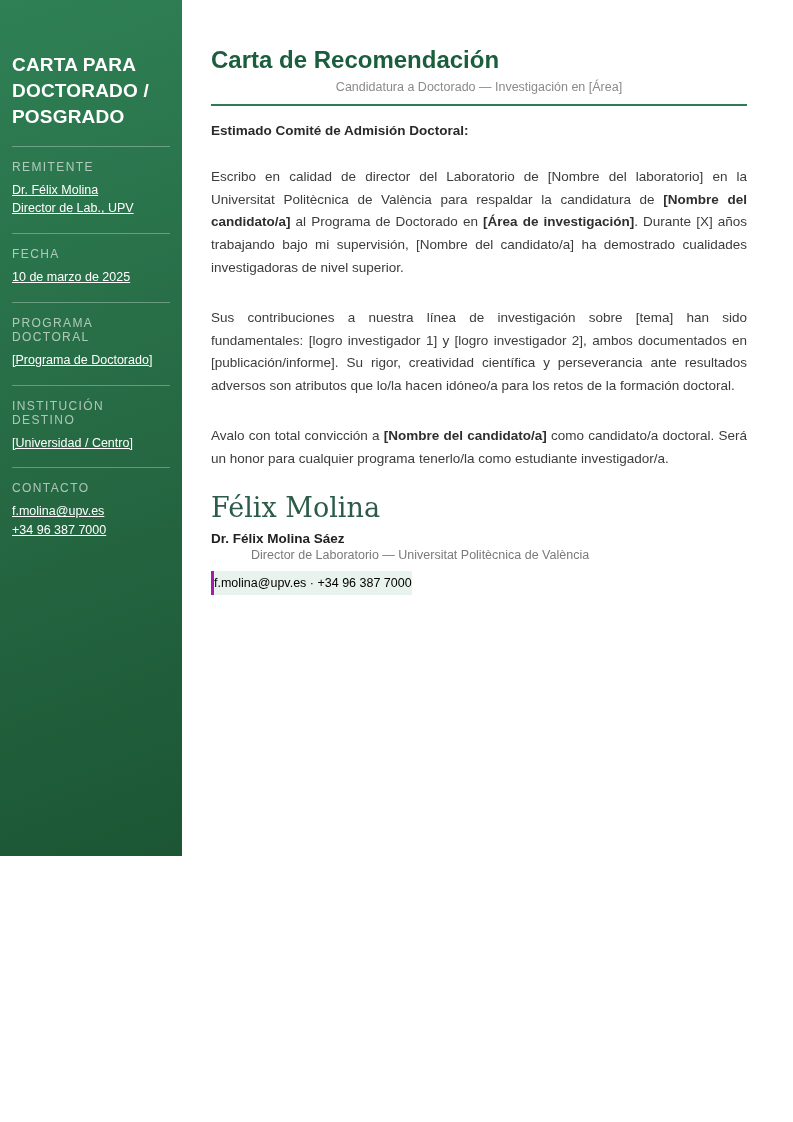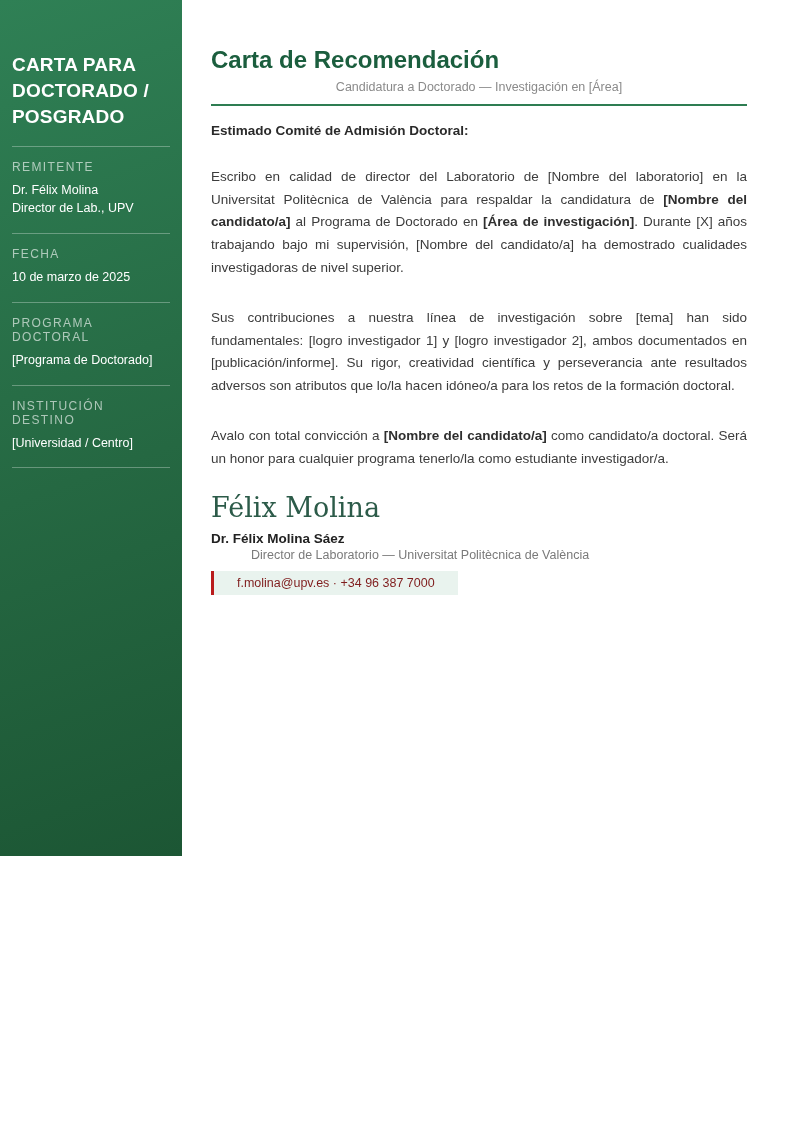--- a/index.html
+++ b/index.html
@@ -9,39 +9,39 @@
 
   
   .sidebar {
     position:absolute; left:0; top:0; width:182px; height:856px;
     background:linear-gradient(160deg,#2f8055 0%,#256842 55%,#1c5634 100%);
     padding:52px 12px 0 12px; color:#fff;
   }
   .sb-title { font-size:19px; font-weight:bold; line-height:1.38; color:#ffffff; letter-spacing:.2px; }
   .sb-divider { border:none; border-top:1px solid rgba(255,255,255,.30); margin:15px 0 13px 0; }
   .sb-label { font-size:12px; letter-spacing:1.4px; color:rgba(255,255,255,.62); margin-bottom:7px; }
-  .sb-line  { font-size:12.5px; color:#ffffff; line-height:1.5; }
+  .sb-line  { font-size:12.5px; color:#ffffff; line-height:1.5;text-decoration:underline; }
 
   
   .main { position:absolute; left:194px; top:0; width:611px; height:1122px; padding:47px 58px 0 17px; }
   .title { font-size:24px; font-weight:bold; color:#1b5e3e; line-height:1.1; }
   .subtitle { font-size:12.5px; color:#8a8a8a; margin-top:7px;text-align:center; }
   .rule { border:none; border-top:2px solid #2e7d52; margin-top:10px; }
   .salutation { font-size:13.5px; font-weight:bold; color:#2a2a2a; margin-top:17px; }
   .para { font-size:13.5px; color:#3c3c3c; line-height:1.67; text-align:justify; margin-top:28px; }
   .para .b { font-weight:bold; color:#2f2f2f; }
 
   
   .sig-script { font-family:"DejaVu Serif","Liberation Serif",serif; font-size:27px;
                 color:#2c5b49; margin-top:22px; }
   .sig-name { font-size:13.5px; font-weight:bold; color:#222; margin-top:8px; }
   .sig-role { font-size:12.5px; color:#7a7a7a; margin-top:2px;margin-left:40px; }
   .sig-contact { display:inline-block; margin-top:9px; background:#e9f3ee;
-                 border-left:3px solid #b91c1c; padding:5px 23px;
-                 font-size:12.5px; color:#7f1d1d; }
+                 border-left:3px solid #a21caf; padding:5px 0;
+                 font-size:12.5px; color:#000000; }
 </style>
 </head>
 <body>
 
 <div class="page">
 
   <aside class="sidebar">
     <div class="sb-title">CARTA PARA DOCTORADO / POSGRADO</div>
 
     <hr class="sb-divider">
@@ -63,20 +63,25 @@
       <div class="sb-line">[Programa de Doctorado]</div>
     </div>
 
     <hr class="sb-divider">
     <div>
       <div class="sb-label">INSTITUCIÓN DESTINO</div>
       <div class="sb-line">[Universidad / Centro]</div>
     </div>
 
     <hr class="sb-divider">
+    <div>
+      <div class="sb-label">CONTACTO</div>
+      <div class="sb-line">f.molina@upv.es</div>
+      <div class="sb-line">+34 96 387 7000</div>
+    </div>
   </aside>
 
   <main class="main">
     <h1 class="title">Carta de Recomendación</h1>
     <div class="subtitle">Candidatura a Doctorado — Investigación en [Área]</div>
     <hr class="rule">
 
     <div class="salutation">Estimado Comité de Admisión Doctoral:</div>
 
     <p class="para"><span>Escribo en calidad de director del Laboratorio de [Nombre del laboratorio] en la Universitat Politècnica de València para respaldar la candidatura de </span><span class="b">[Nombre del candidato/a]</span><span> al Programa de Doctorado en </span><span class="b">[Área de investigación]</span><span>. Durante [X] años trabajando bajo mi supervisión, [Nombre del candidato/a] ha demostrado cualidades investigadoras de nivel superior.</span></p>

